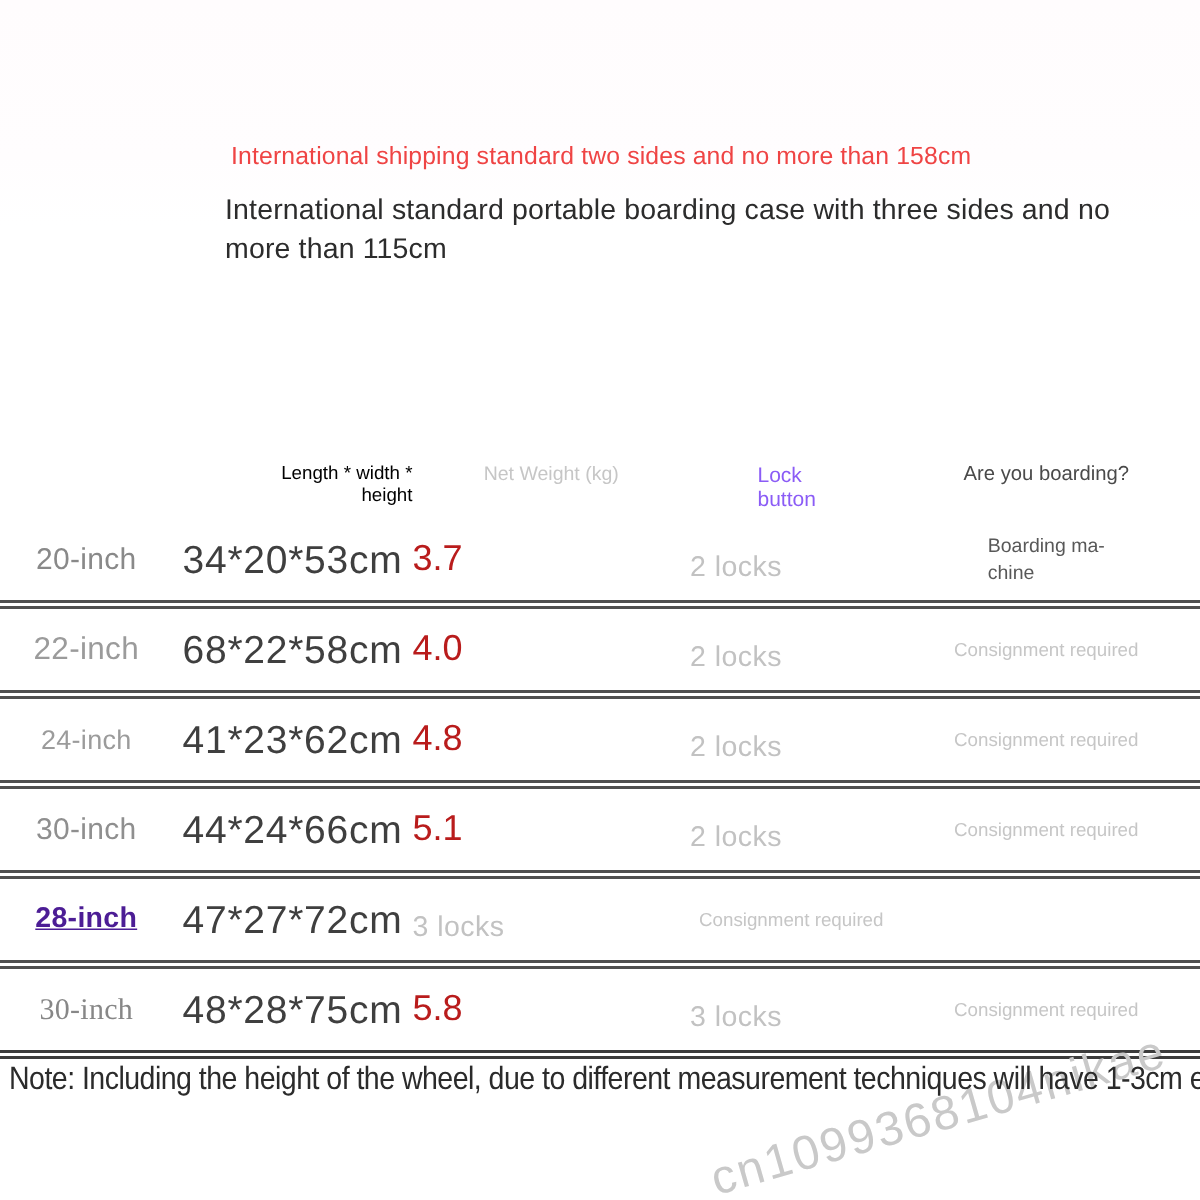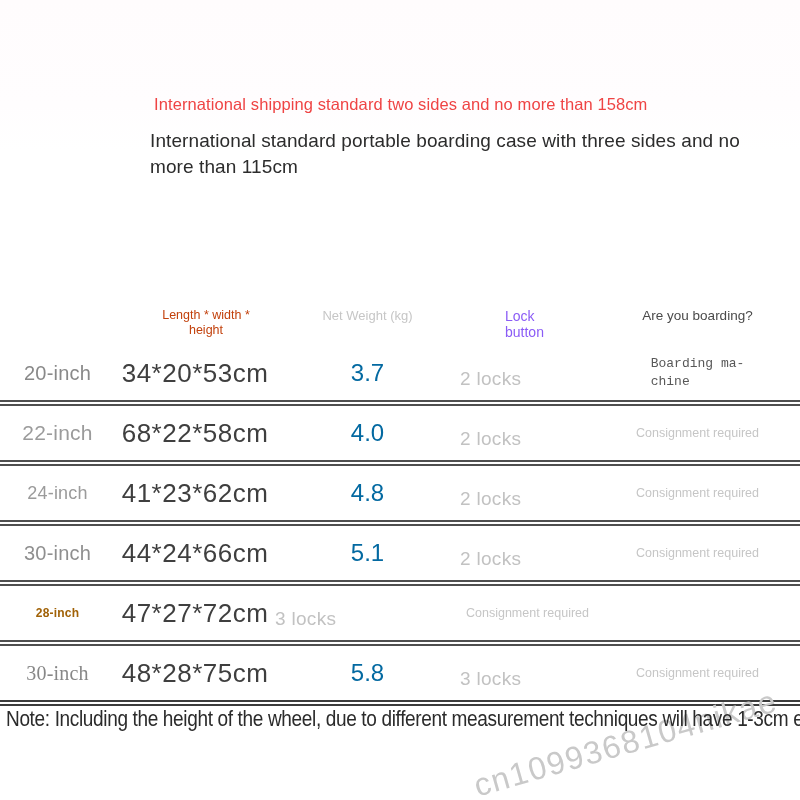--- a/index.html
+++ b/index.html
@@ -30,48 +30,48 @@
   
   .spec-table { position: absolute; left: 0; top: 300px; width: 800px; }
   .thead, .trow {
     display: grid;
     grid-template-columns: 115px 160px 185px 135px 205px;
     align-items: center;
   }
   .thead { height: 46px; align-items: start; padding-top: 8px; box-sizing: border-box; }
   .h-dims {
     grid-column: 2; padding-left: 22px;
-    font-size: 12.5px; line-height: 1.2; color: #c2410c;
-    white-space: pre-line; text-align: center;
+    font-size: 12.5px; line-height: 1.2; color: #000000;
+    white-space: pre-line; text-align: right;
   }
   .h-weight { grid-column: 3; text-align: center; font-size: 13px; color: #c6c6c6; }
   .h-lock {
     grid-column: 4; padding-left: 45px;
     font-size: 14px; line-height: 1.15; color: #8b5cf6;
     white-space: pre-line; text-align: left;
   }
   .h-board { grid-column: 5; text-align: center; font-size: 13.5px; color: #4a4a4a; }
 
   .tbody { border-bottom: 6px double #3c3c3c; }
   .trow { height: 54px; }
   .trow + .trow { border-top: 6px double #4f4f4f; }
 
   .c-size  { text-align: center; font-size: 20px; color: #898989; letter-spacing: 0.2px; }
   .c-dims  { text-align: center; font-size: 26px; color: #3f3f3f; letter-spacing: 0.5px; }
-  .c-weight{ text-align: center; font-size: 24px; color: #0369a1; }
+  .c-weight{ text-align: left; font-size: 24px; color: #b91c1c; }
   .c-lock  { text-align: left; font-size: 19px; color: #c2c2c2; letter-spacing: 0.3px; margin-top: 12px; }
   .c-board { text-align: center; font-size: 12.5px; color: #c6c6c6; }
   .c-board .inner { display: inline-block; text-align: left; white-space: pre-line; line-height: 1.35; }
 
   
-  .trow:nth-child(1) .c-board { color: #585858; font-size: 13px; font-family: Liberation Mono, monospace; }
+  .trow:nth-child(1) .c-board { color: #585858; font-size: 13px; }
   .trow:nth-child(2) .c-size  { font-size: 21px; color: #9b9b9b; }
   .trow:nth-child(3) .c-size  { font-size: 18px; color: #9b9b9b; }
   .trow:nth-child(4) .c-size  { color: #8f8f8f; }
-  .trow:nth-child(5) .c-size  { font-size: 12px; color: #a16207; font-weight: bold; }
+  .trow:nth-child(5) .c-size  { font-size: 19px; color: #4c1d95; font-weight: bold; text-decoration: underline; }
   .trow:nth-child(6) .c-size  { color: #878787; font-family: Liberation Serif, serif; }
 
   
   .note {
     position: absolute; left: 6px; top: 707px;
     font-size: 21.5px; color: #2b2b2b;
     white-space: nowrap; letter-spacing: -0.4px;
     transform: scaleX(0.885); transform-origin: left center;
     z-index: 2;
   }

